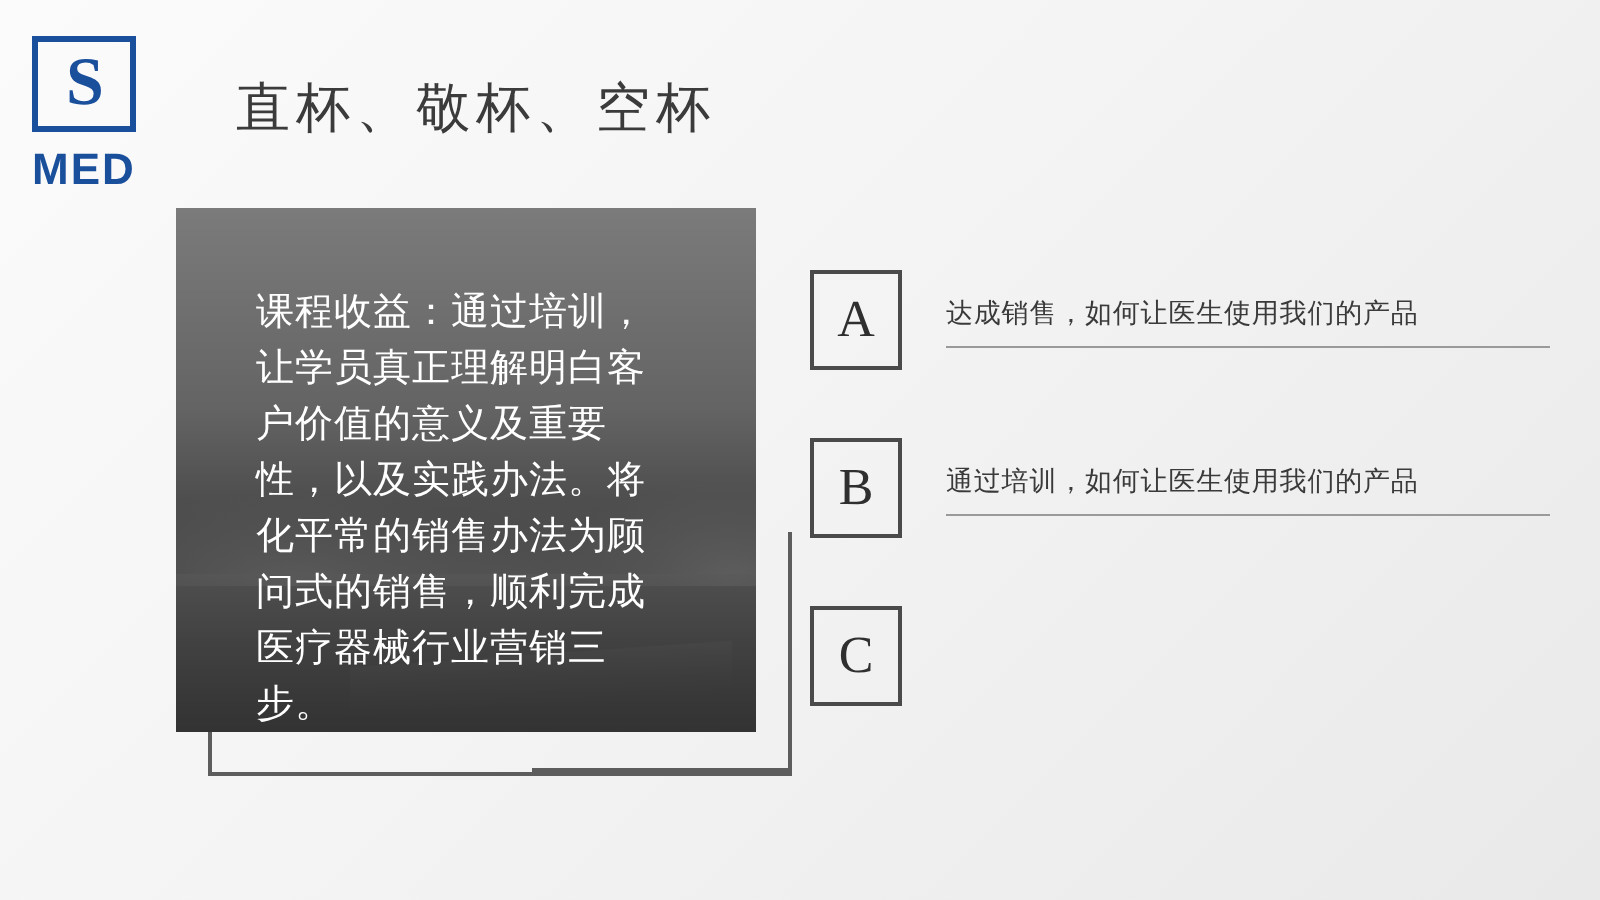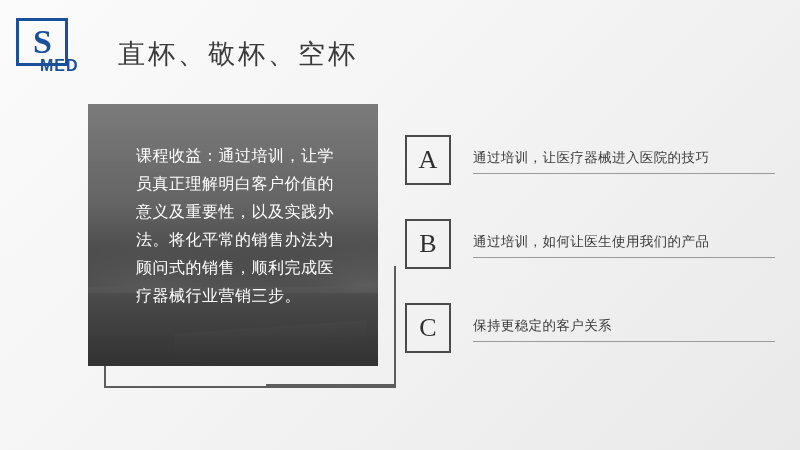--- a/index.html
+++ b/index.html
@@ -45,28 +45,27 @@
     font-family: "Liberation Serif", serif;
     font-size: 34px;
     font-weight: bold;
     color: #1a4f9c;
     line-height: 1;
     letter-spacing: -1px;
   }
   .logo .logo-text {
     position: absolute;
     left: 0;
-    top: 40px;
+    top: 56px;
     font-family: "Liberation Sans", sans-serif;
-    font-size: 16px;
+    font-size: 22px;
     font-weight: bold;
     color: #1a4f9c;
     letter-spacing: 1px;
     line-height: 1;
-    margin-left: 24px;
   }
 
   
   .title-row {
     position: absolute;
     left: 118px;
     top: 36px;
     display: flex;
     align-items: flex-end;
   }
@@ -157,25 +156,25 @@
     height: 30%;
     background: linear-gradient(to bottom, rgba(120,120,120,.55), rgba(20,20,20,.9));
   }
   .photo-overlay {
     position: absolute;
     inset: 0;
     background: rgba(70,70,70,0.62);
   }
   .photo-caption {
     position: absolute;
-    left: 48px;
+    left: 40px;
     top: 38px;
     width: 212px;
     font-family: "DejaVu Sans", sans-serif;
-    font-size: 16px;
+    font-size: 19px;
     line-height: 28px;
     color: #ffffff;
     letter-spacing: 0.5px;
   }
 
   
   .items {
     position: absolute;
     left: 405px;
     top: 122px;
@@ -241,33 +240,30 @@
     </div>
     <div class="photo-overlay"></div>
     <div class="photo-caption">课程收益：通过培训，让学员真正理解明白客户价值的意义及重要性，以及实践办法。将化平常的销售办法为顾问式的销售，顺利完成医疗器械行业营销三步。</div>
   </div>
 
   <div class="items">
 
     <div class="item">
       <div class="item-badge">A</div>
       <div class="item-text-wrap">
-        <div class="item-text">通过培训，让医疗器械进入医院的技巧</div>
+        <div class="item-text">达成销售，如何让医生使用我们的产品</div>
       </div>
     </div>
 
     <div class="item">
       <div class="item-badge">B</div>
       <div class="item-text-wrap">
         <div class="item-text">通过培训，如何让医生使用我们的产品</div>
       </div>
     </div>
 
     <div class="item">
       <div class="item-badge">C</div>
-      <div class="item-text-wrap">
-        <div class="item-text">保持更稳定的客户关系</div>
-      </div>
     </div>
 
   </div>
 
 </div>
 
 </body></html>

